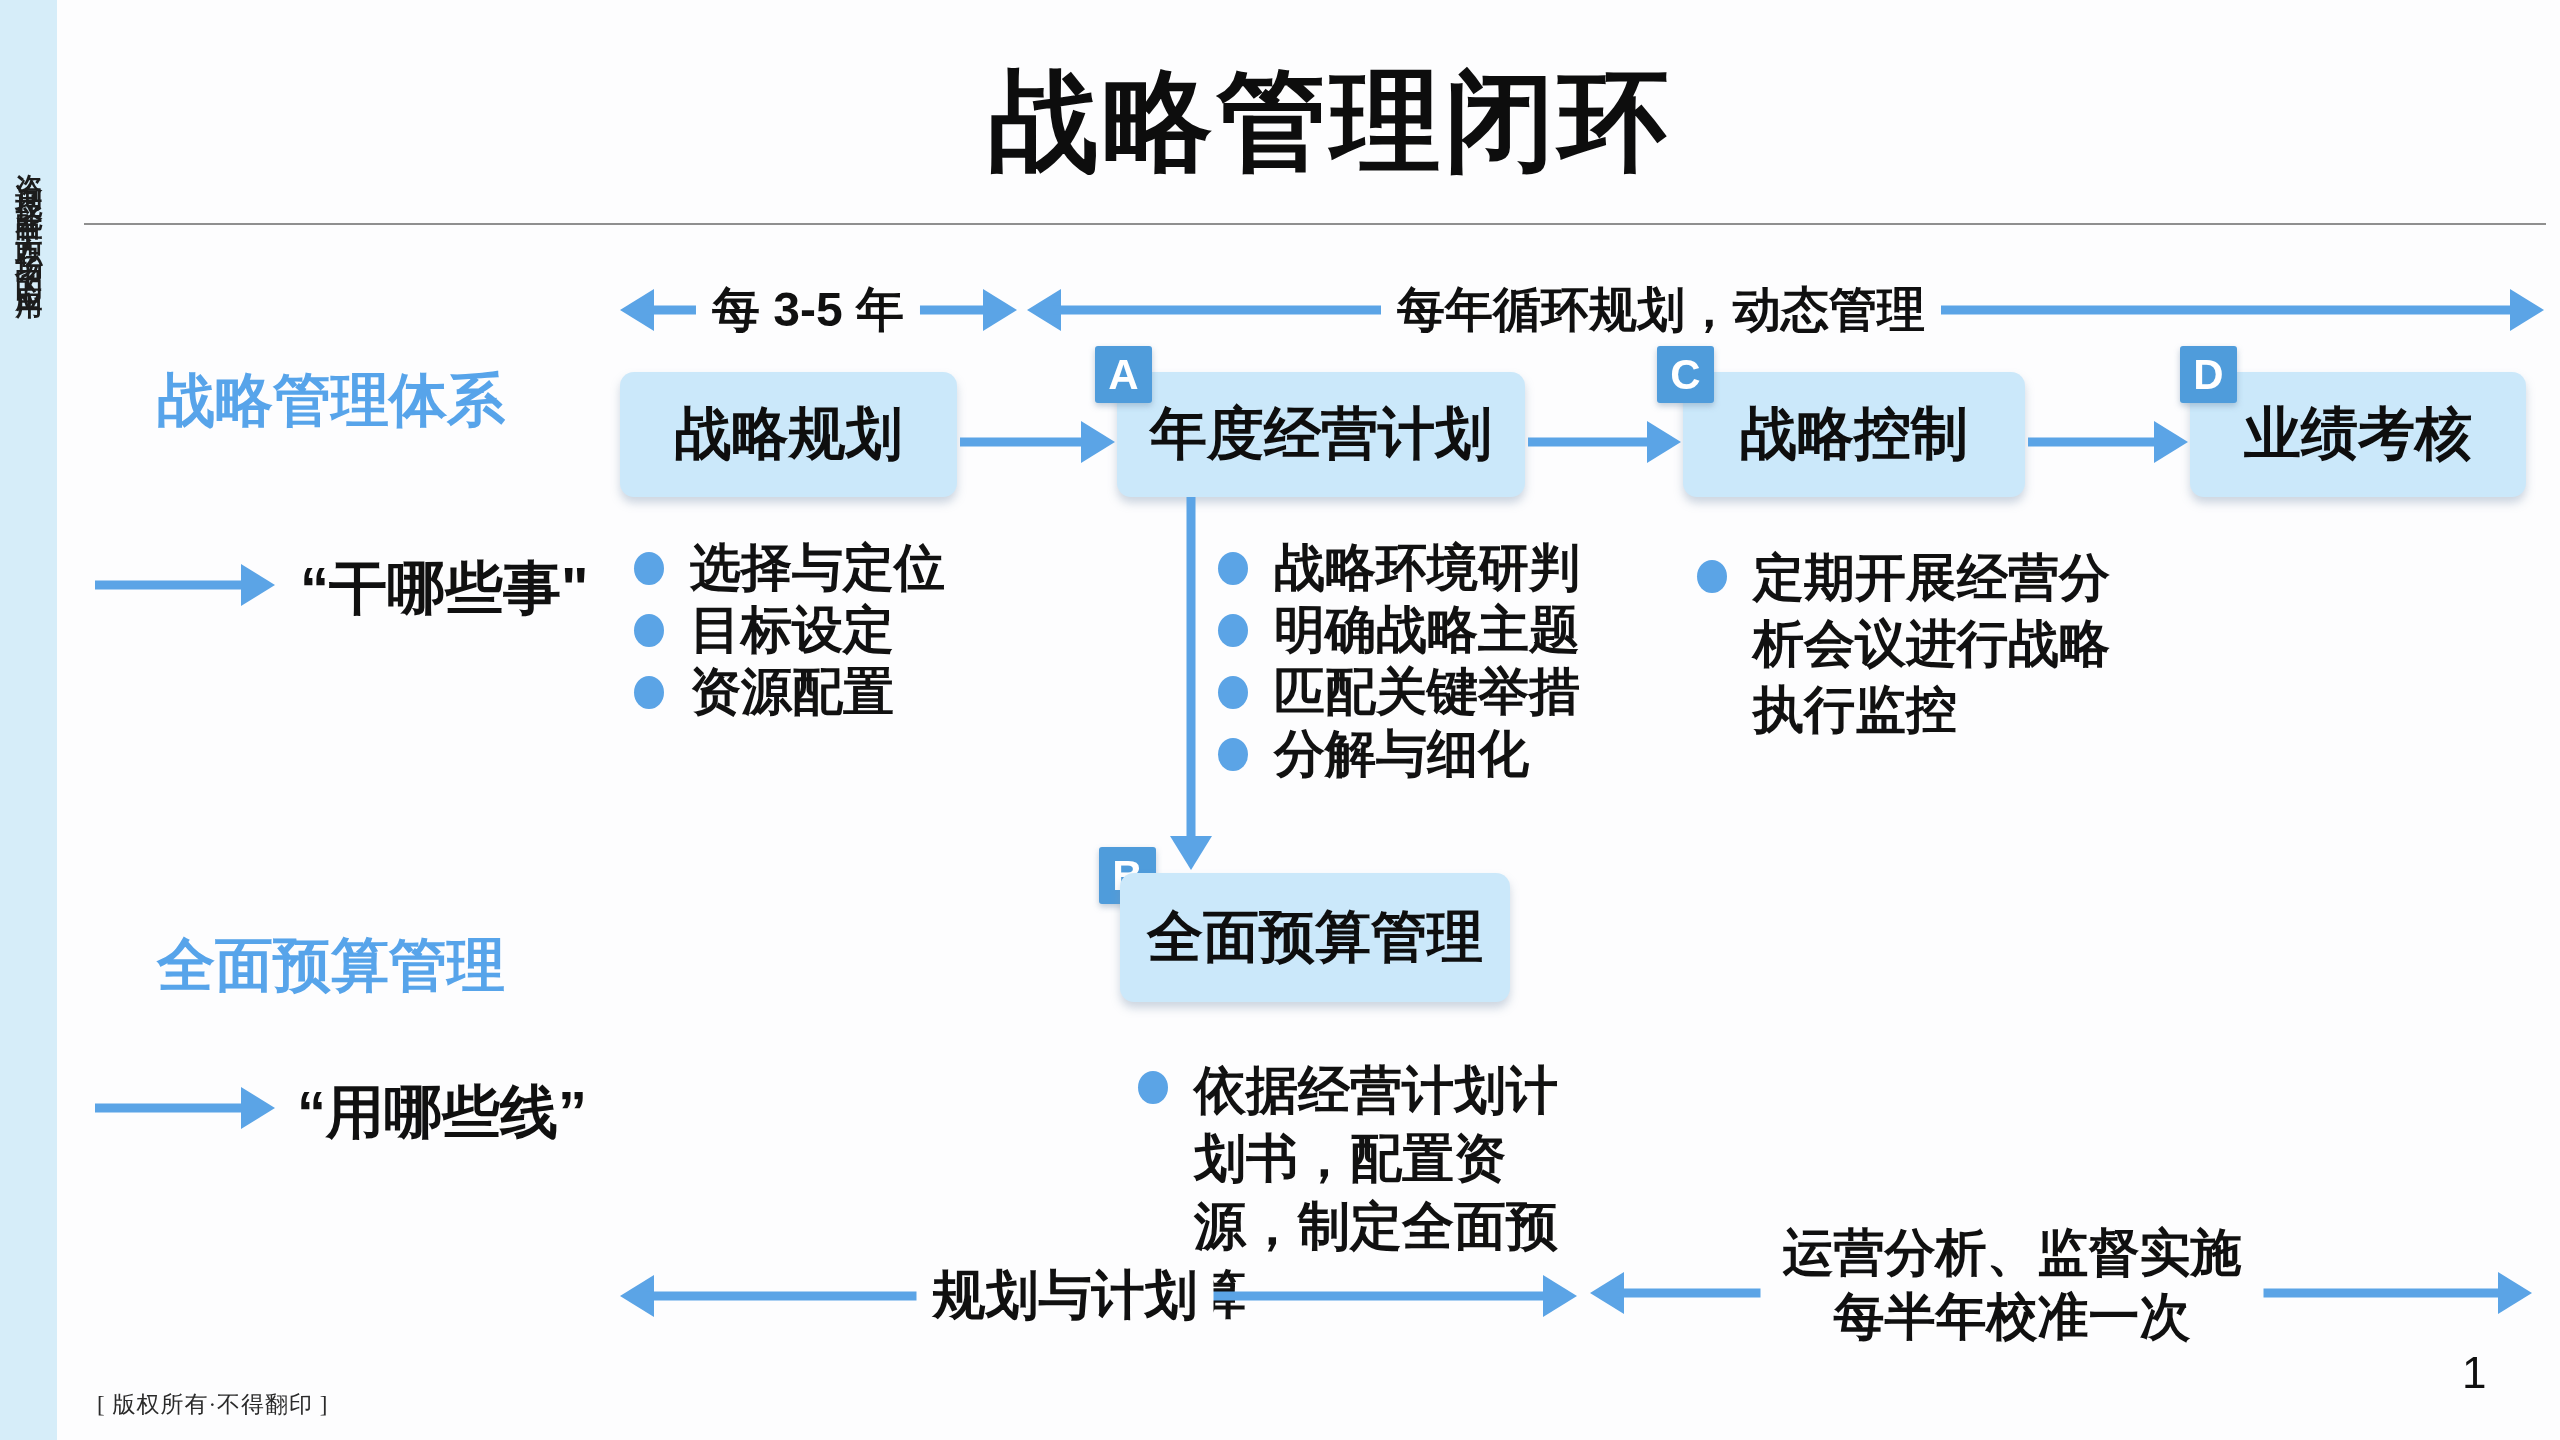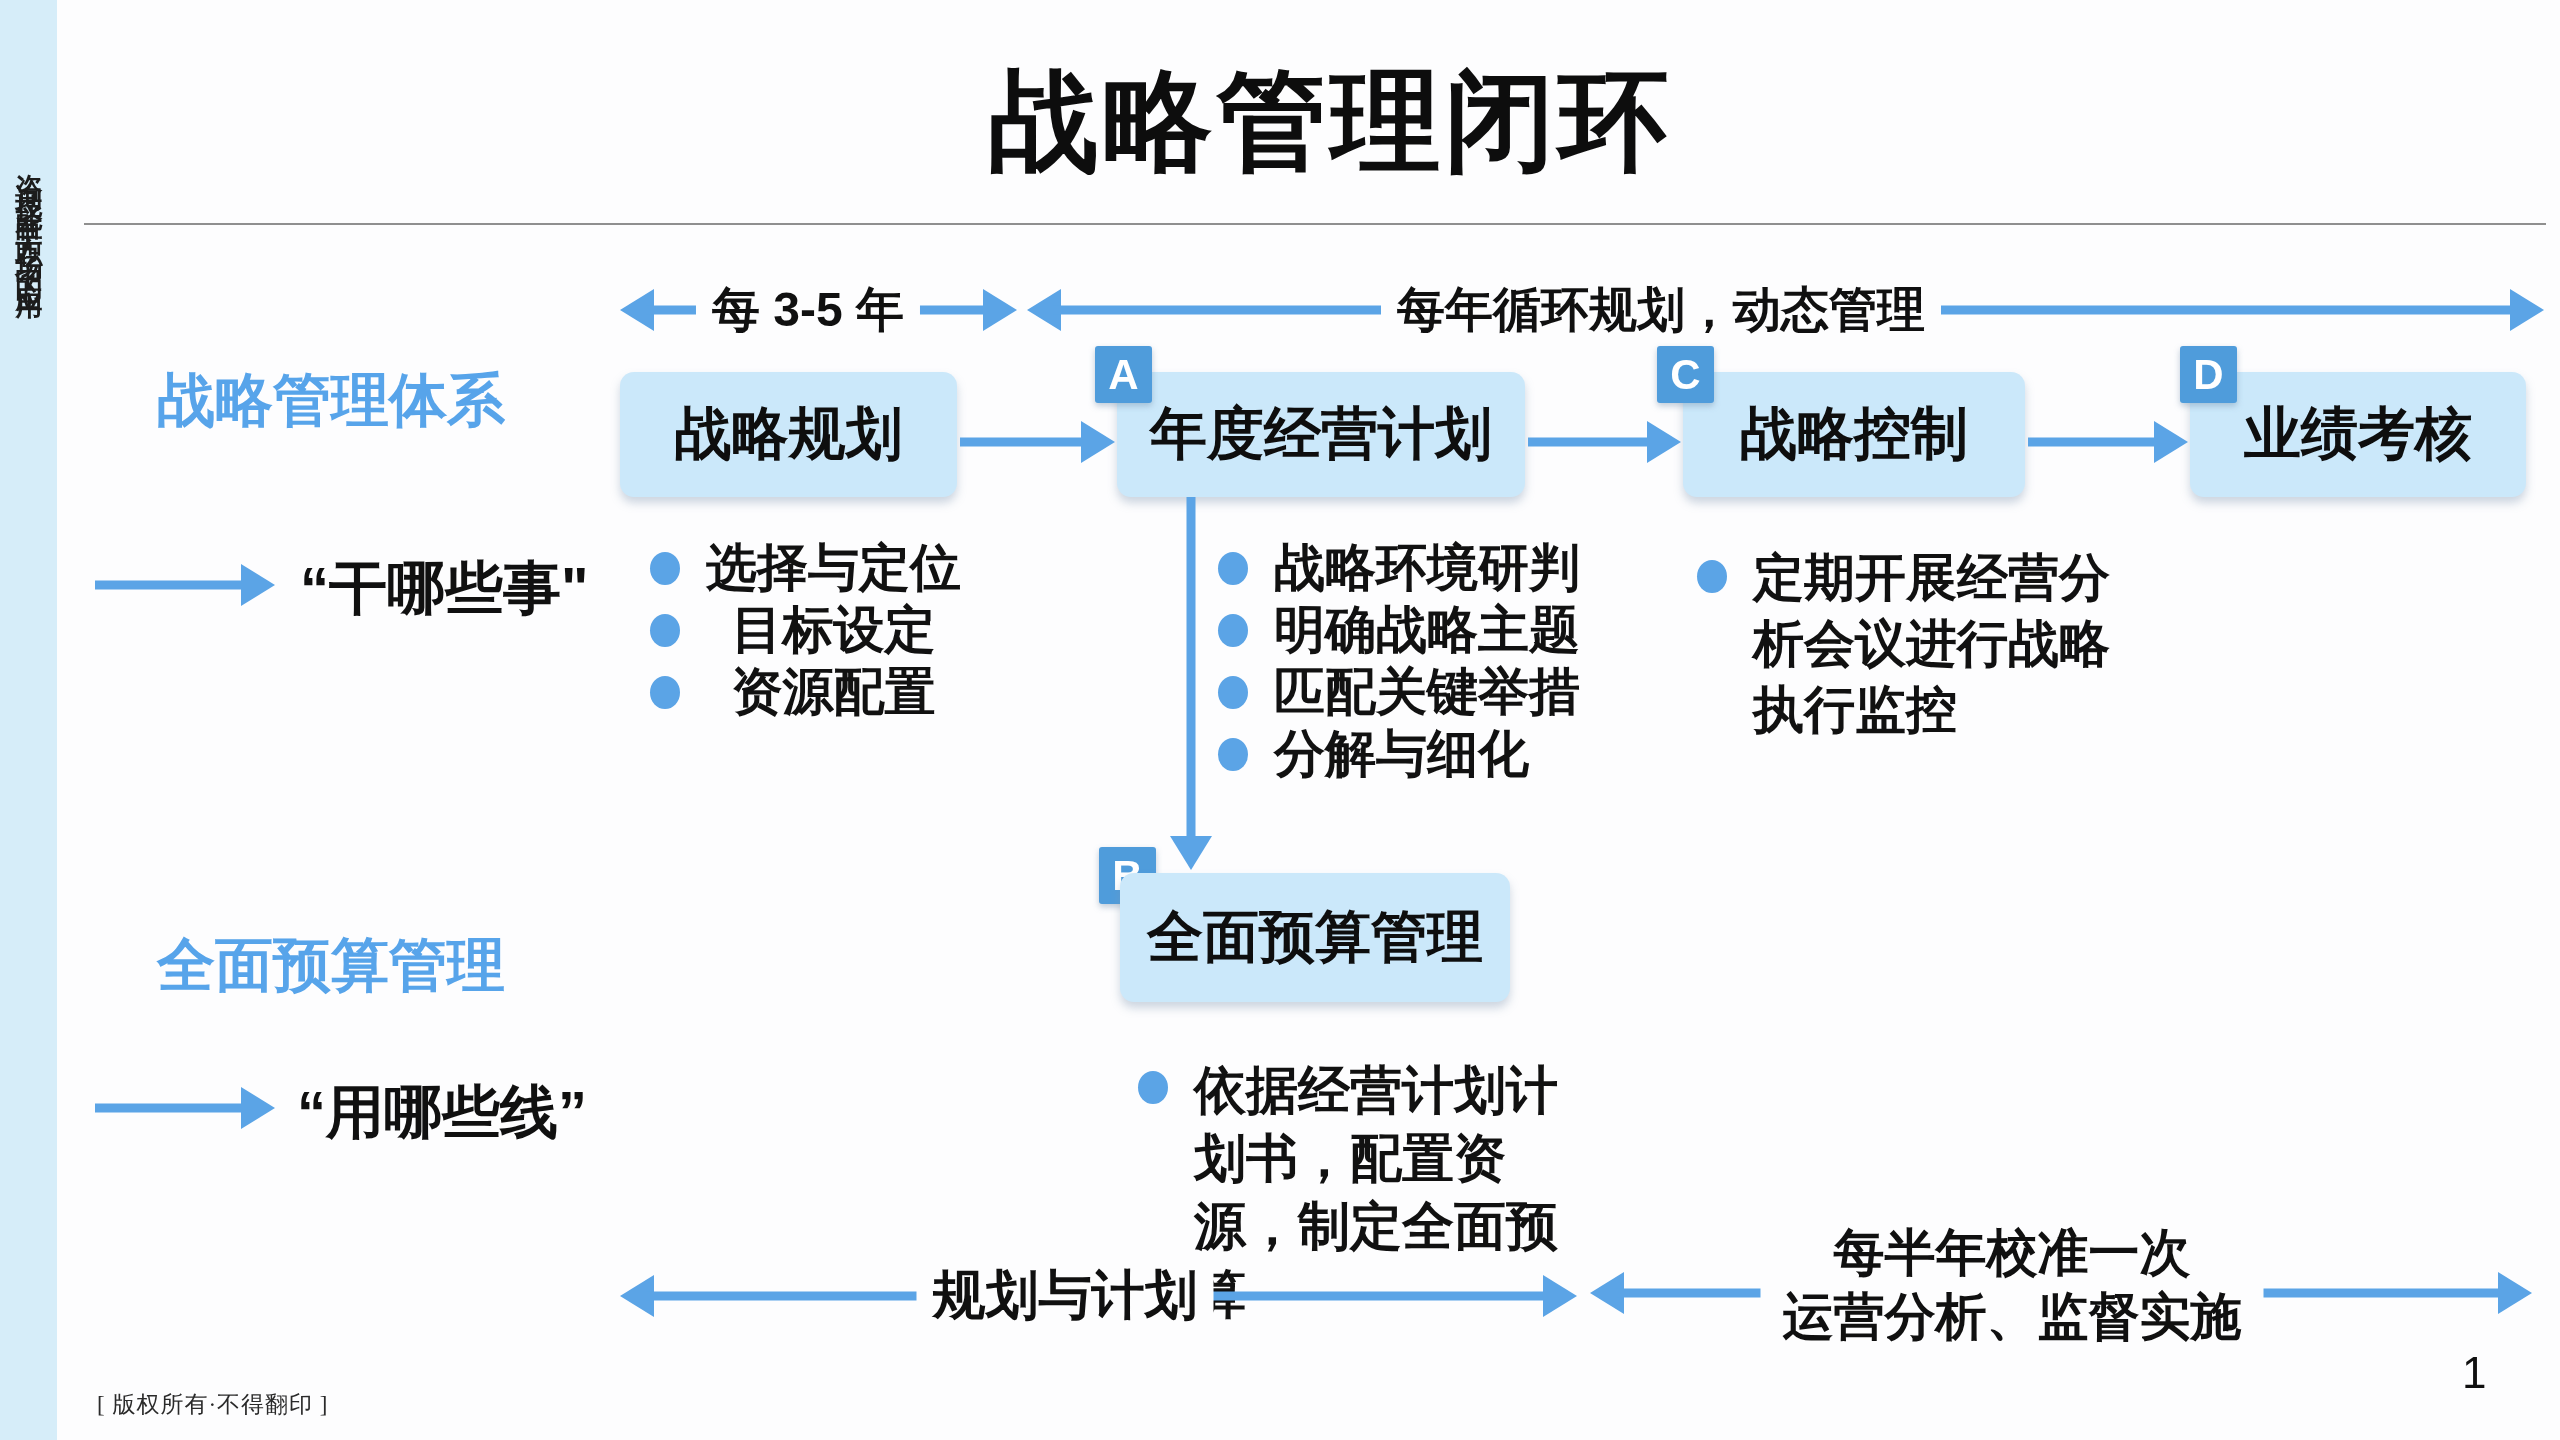--- a/index.html
+++ b/index.html
@@ -159,21 +159,21 @@
 </div>
 <div class="abs h-arrow has-r" style="left:1528px;top:420px;width:153px;">
   <span class="shaft"></span>
   <span class="head-r"></span>
 </div>
 <div class="abs h-arrow has-r" style="left:2028px;top:420px;width:160px;">
   <span class="shaft"></span>
   <span class="head-r"></span>
 </div>
 
-<ul class="abs bullets" style="left:650px;top:537px;text-align:center;">
+<ul class="abs bullets" style="left:634px;top:537px;">
   <li>选择与定位</li>
   <li>目标设定</li>
   <li>资源配置</li>
 </ul>
 <ul class="abs bullets" style="left:1218px;top:537px;">
   <li>战略环境研判</li>
   <li>明确战略主题</li>
   <li>匹配关键举措</li>
   <li>分解与细化</li>
 </ul>
@@ -205,18 +205,18 @@
   <span class="shaft"></span>
   <span class="head-r"></span>
 </div>
 <div class="abs h-arrow has-l has-r" style="left:1590px;top:1271px;width:942px;">
   <span class="head-l"></span>
   <span class="shaft"></span>
   <span class="head-r"></span>
 </div>
 <div class="abs arrow-label bl-label" style="left:1065px;top:1296px;">规划与计划</div>
 <div class="abs arrow-label br-label" style="left:2012px;top:1285px;">
+  <div>运营分析、监督实施</div>
   <div>每半年校准一次</div>
-  <div>运营分析、监督实施</div>
 </div>
 
 <div class="abs copyright" style="left:97px;top:1389px;">[ 版权所有·不得翻印 ]</div>
 <div class="abs page-number" style="left:2462px;top:1348px;">1</div>
 
 </body></html>

